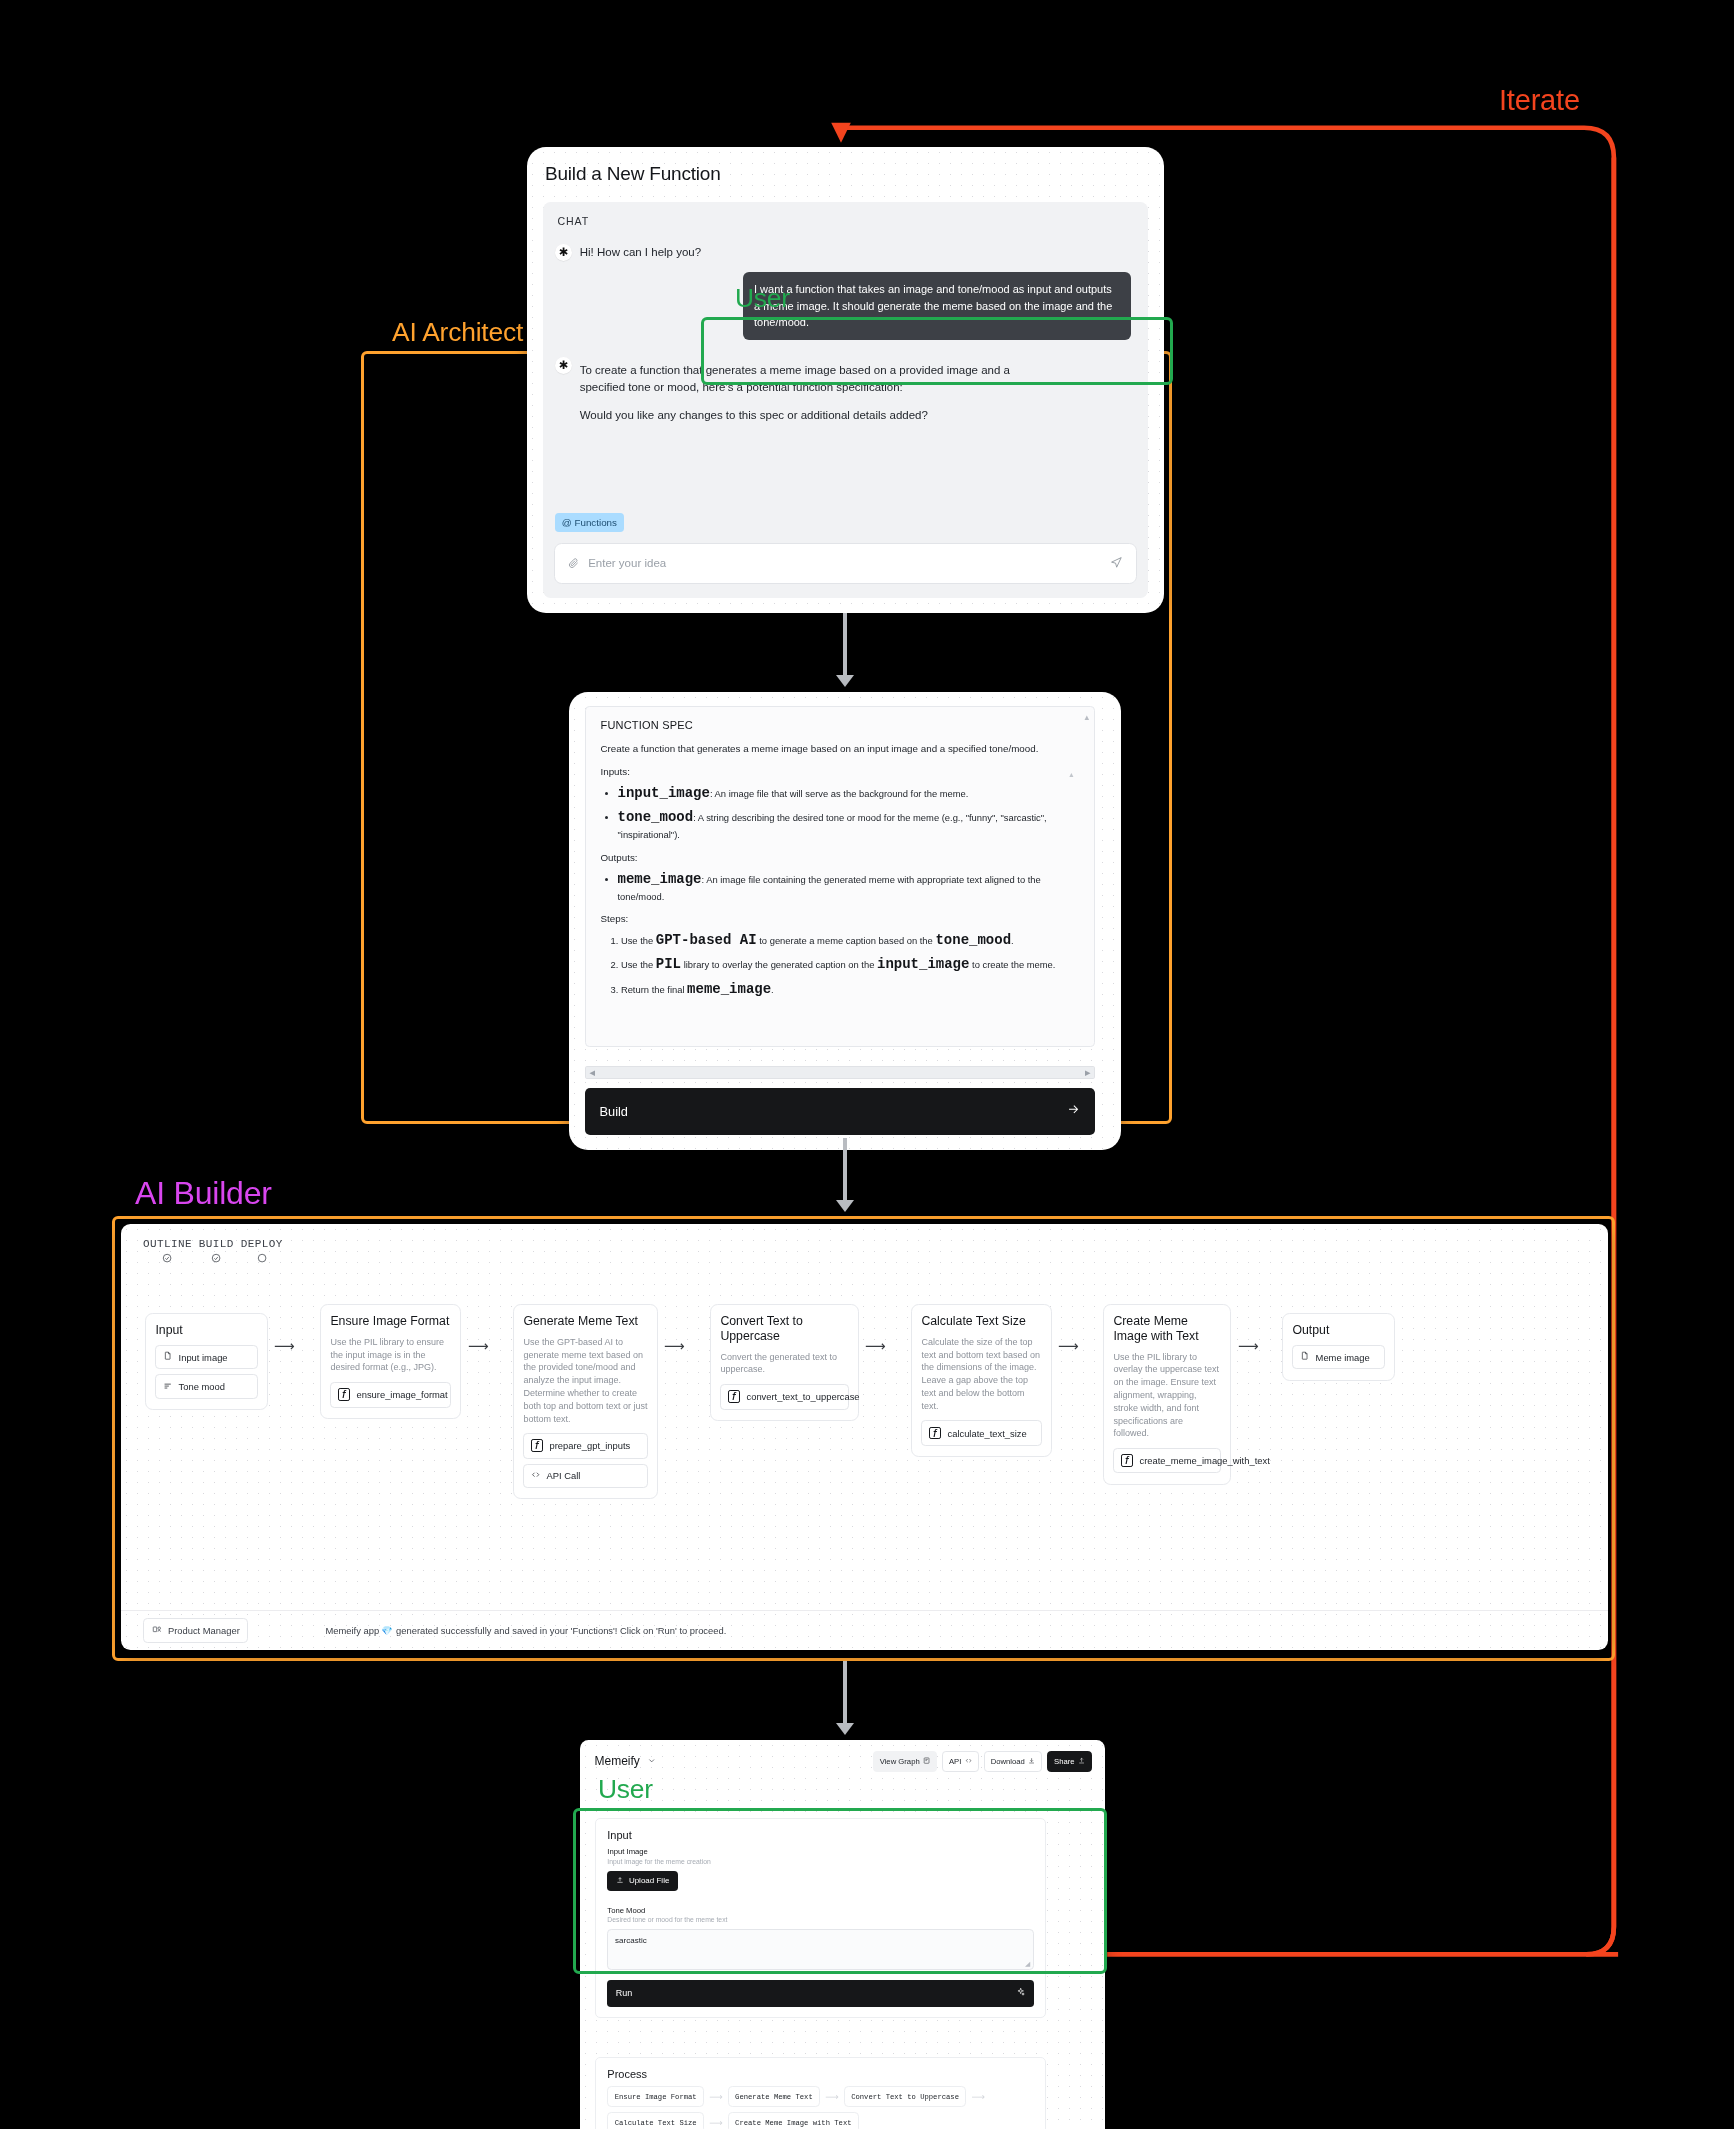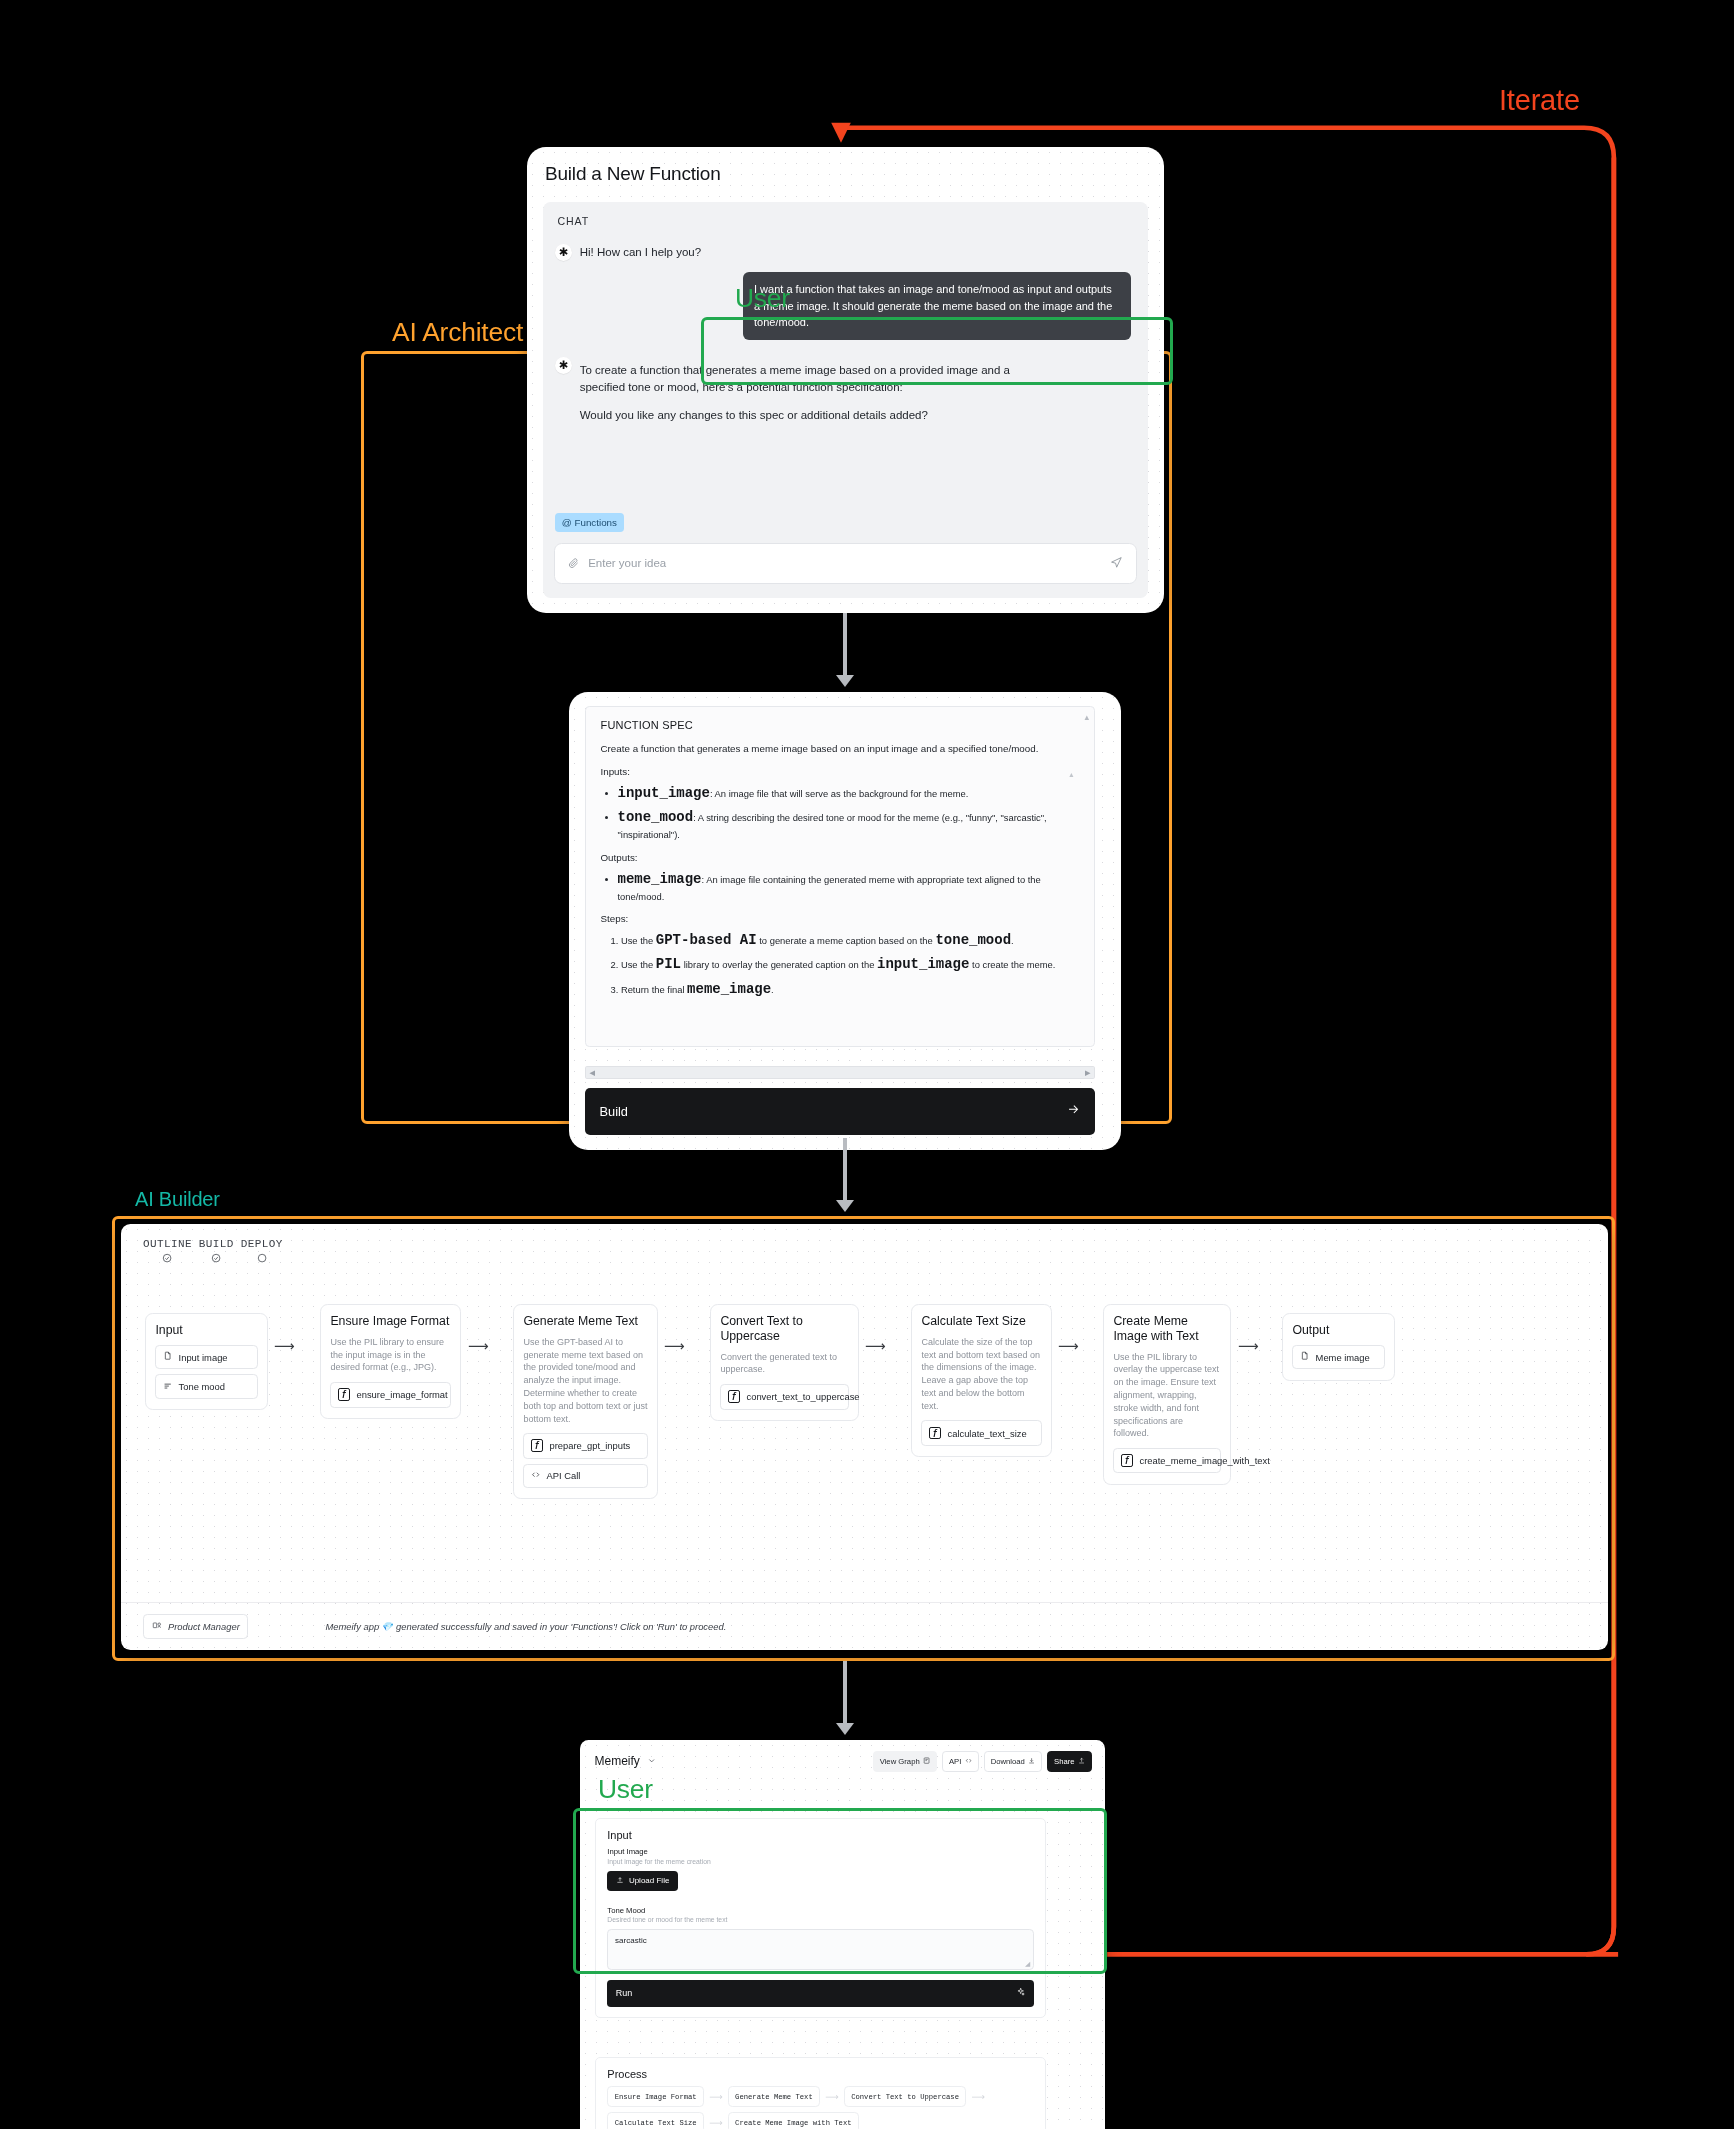--- a/index.html
+++ b/index.html
@@ -79,22 +79,22 @@
   .flow { position:absolute; left:0; top:55px; right:0; height:298px; }
   .node { position:absolute; background:#fff; border:0.7px solid #e7e9ed; border-radius:7.7px;
           padding:9.4px 9.4px 10.2px 9.4px;}
   .node h4 { font-size:12.3px; font-weight:400; color:#14161a; line-height:1.2; margin-bottom:6.8px;}
   .node p { font-size:9px; color:#8d929a; line-height:1.42; margin-bottom:7.7px;}
   .pill { border:0.6px solid #e4e6ea; border-radius:4.3px; padding:5.5px 6.8px; display:flex;
           align-items:center; gap:6px; font-size:9.4px; color:#22262c; margin-top:5.1px; background:#fff;}
   .pill .fx { font-family:"Liberation Mono", monospace; font-weight:bold; font-size:8.5px;
      border:0.9px solid #14161a; border-radius:2.1px; padding:0px 2.6px; line-height:1.25; color:#14161a;}
   .arrow { position:absolute; color:#3a3d42; font-size:14.5px; line-height:1;}
-  .status-bar { position:absolute; left:0; right:0; bottom:0; height:48px; border-top:0.6px solid #ececef;
-     display:flex; align-items:center;font-style:italic; }
+  .status-bar { position:absolute; left:0; right:0; bottom:0; height:40px; border-top:0.6px solid #ececef;
+     display:flex; align-items:center; }
   .pm-chip { margin-left:22px; border:0.6px solid #e4e6ea; border-radius:4.3px; padding:5.1px 7.7px;
      display:flex; gap:6px; align-items:center; font-size:9.4px; color:#3c4048; background:#fff;}
   .status-txt { margin-left:77px; font-size:9.4px; color:#3c4048;}
 
   
   #app-card { left:580px; top:1740px; width:525px; height:492px; border-radius:8.5px;}
   .app-top { display:flex; align-items:center; padding:11px 12.8px 0 14.5px; }
   .app-name { font-size:12px; color:#14161a; display:flex; gap:6.8px; align-items:center;}
   .app-btns { margin-left:auto; display:flex; gap:4.7px; align-items:center;}
   .abtn { border:0.6px solid #e4e6ea; border-radius:3.8px; font-size:7.7px; padding:4.7px 6px;
@@ -132,21 +132,21 @@
     <path d="M 1975 300 L 3720 300 Q 3790 300 3790 370 L 3790 4525 Q 3790 4590 3725 4590 L 3800 4590 L 3790 4590 L 3725 4590" fill="none" stroke="#F4441E" stroke-width="11"></path>
     <path d="M 3790 370 L 3790 4525 Q 3790 4590 3725 4590 L 2600 4590" fill="none" stroke="#F4441E" stroke-width="11"></path>
     <polygon points="1975,335 1952,288 1998,288" fill="#F4441E"></polygon>
   </svg>
   <div class="anno-label" style="left:1499px; top:115px; transform:translateY(-100%); font-size:29px; color:#F4441E;">Iterate</div>
 
   <div class="anno-box" style="left:361px; top:351px; width:811px; height:773px; border-width:3.8px; border-color:#FFA22E;"></div>
   <div class="anno-label" style="left:392px; top:345px; transform:translateY(-100%); font-size:26.4px; color:#FFA22E;">AI Architect</div>
 
   <div class="anno-box" style="left:112px; top:1216px; width:1503px; height:445px; border-width:3.8px; border-color:#FFA22E;"></div>
-  <div class="anno-label" style="left:135px; top:1209px; transform:translateY(-100%); font-size:20px; color:#14b8a6;">AI Builder</div>
+  <div class="anno-label" style="left:135px; top:1209px; transform:translateY(-100%); font-size:32px; color:#d946ef;">AI Builder</div>
 
   <div class="card dotgrid" id="chat-card">
     <div class="chat-title">Build a New Function</div>
     <div class="chat-body">
       <div class="chat-label">CHAT</div>
 
       <div class="msg-row">
         <div class="ast-badge">✱</div>
         <div class="msg-text">Hi! How can I help you?</div>
       </div>

